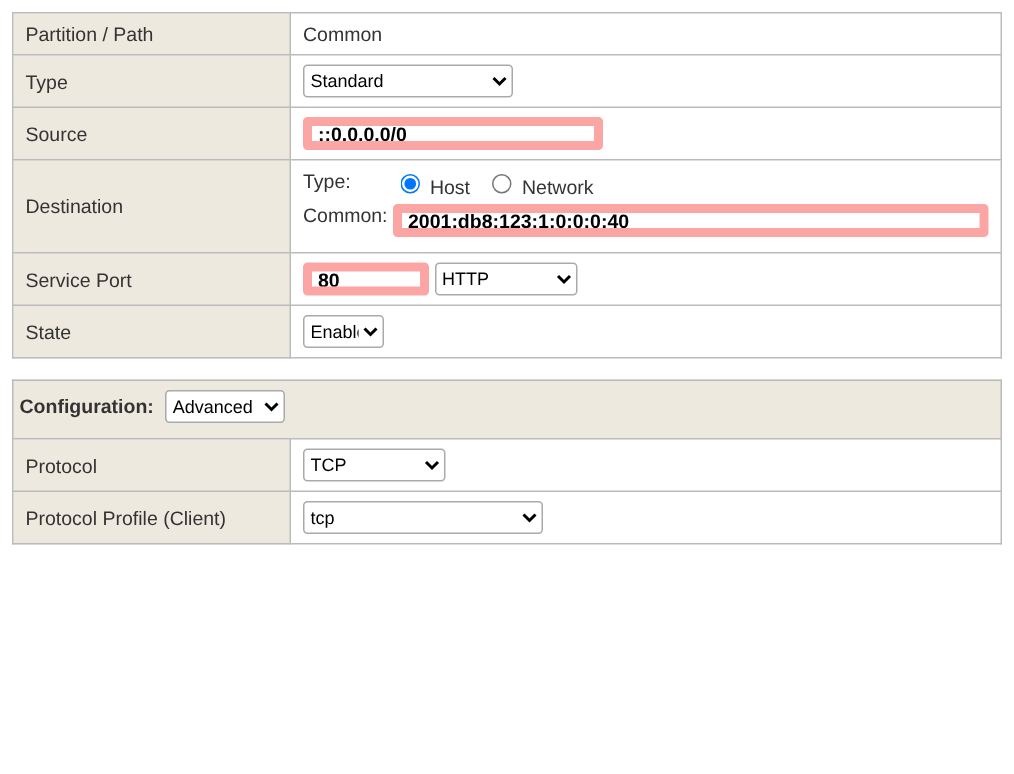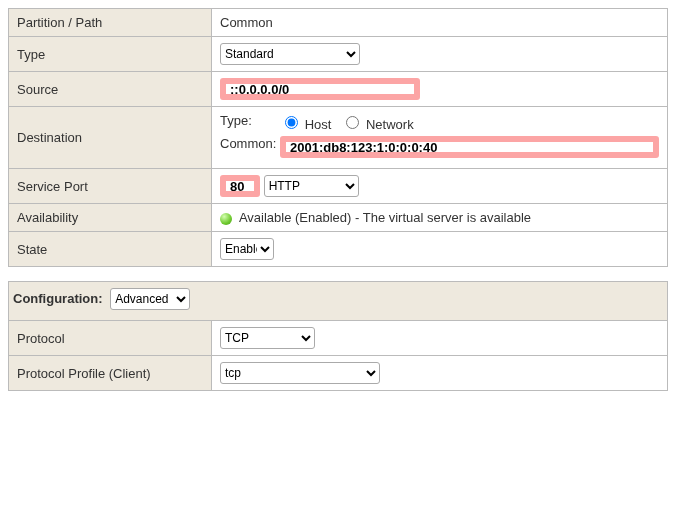--- a/index.html
+++ b/index.html
@@ -16,38 +16,38 @@
     border-collapse: collapse;
     border: 1px solid #bbb;
   }
   table.props td {
     border: 1px solid #bbb;
     padding: 6px 8px;
     vertical-align: middle;
   }
   table.props td.label {
     background: #eee9de;
-    width: 203px;
+    width: 185px;
     white-space: nowrap;
   }
   table.props td.value {
     background: #fff;
   }
   input[type="text"] {
     font-family: inherit;
     font-size: 13px;
     padding: 2px 4px;
     border: 6px solid #fca5a5;
     border-radius: 3px;
     height: 22px;
     font-weight: bold;
   }
   input.wide { width: 400px; }
   input.med  { width: 200px; }
-  input.short{ width: 40px; }
+  input.short{ width: 84px; }
   input.addr { width: 350px; }
   select {
     font-family: inherit;
     font-size: 12px;
     height: 22px;
     border: 1px solid #aaa;
     border-radius: 3px;
     background: #fff;
   }
   .section-bar {
@@ -117,27 +117,20 @@
   <tr>
     <td class="label">Service Port</td>
     <td class="value row-inline">
       <input type="text" class="short" value="80" style="">
       <select style="width:95px">
         <option>HTTP</option>
       </select>
     </td>
   </tr>
   <tr>
-    <td class="label">Availability</td>
-    <td class="value">
-      <span class="status-dot"></span>
-      <span>Available (Enabled) - The virtual server is available</span>
-    </td>
-  </tr>
-  <tr>
     <td class="label">State</td>
     <td class="value">
       <select style="width:54px">
         <option>Enabled</option>
       </select>
     </td>
   </tr>
 </tbody>
   </table>
 

